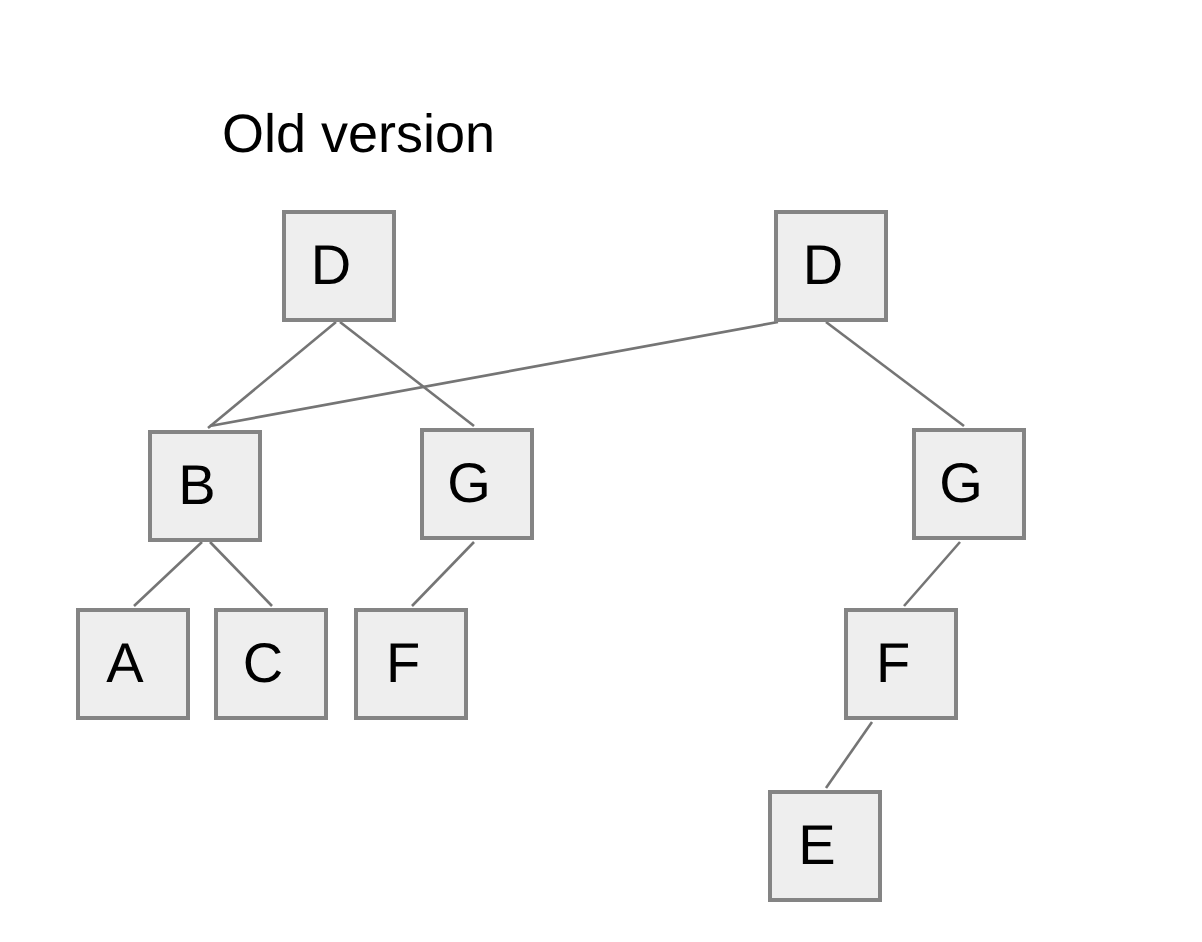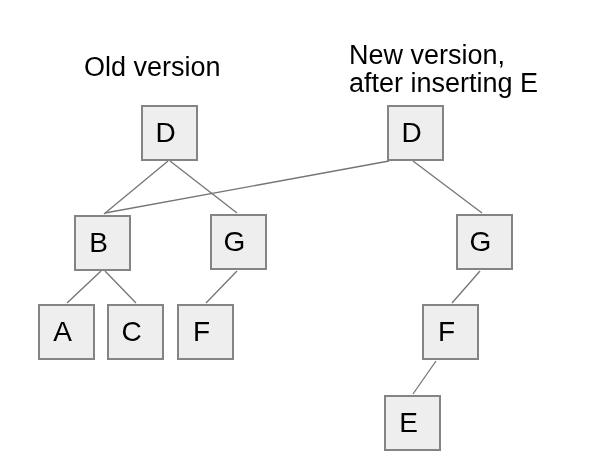--- a/index.html
+++ b/index.html
@@ -40,21 +40,21 @@
     left: -4px;
   }
   .title {
     position: absolute;
     font-size: 27px;
     line-height: 28px;
     white-space: pre;
     color: var(--text, #000000);
   }
   .title-old {
-    left: 84px;
+    left: 111px;
     top: 53px;
   }
   .title-new {
     left: 349px;
     top: 41px;
   }
 </style>
 </head>
 <body>
 
@@ -96,15 +96,13 @@
         <span class="node-label">F</span>
       </div>
       <div class="node" style="left: 422px; top: 304px;">
         <span class="node-label">F</span>
       </div>
       <div class="node" style="left: 384px; top: 395px;">
         <span class="node-label">E</span>
       </div>
     </div>
   <div class="title title-old">Old version</div>
-  <div class="title title-new">New version,
-after inserting E</div>
 </div>
 
 </body></html>

